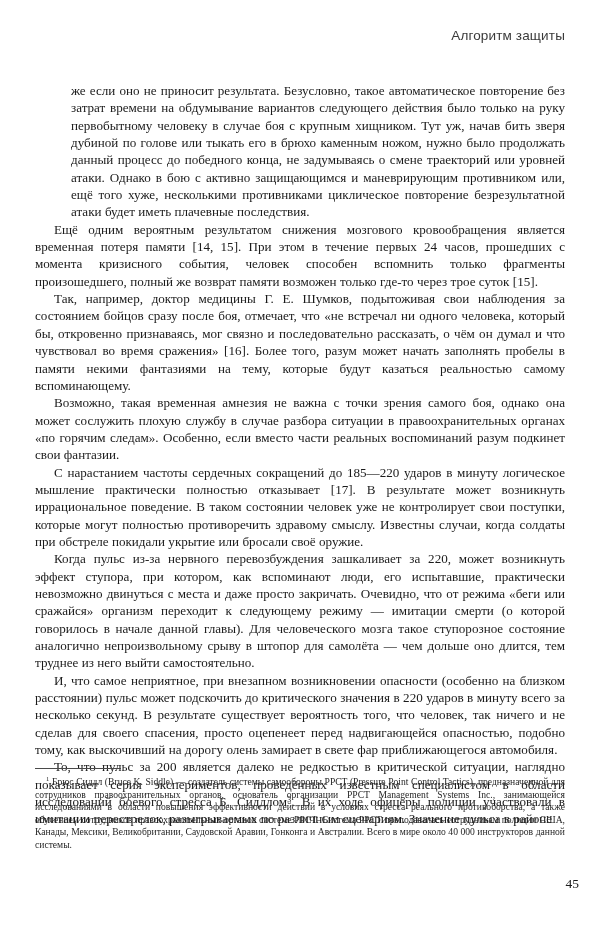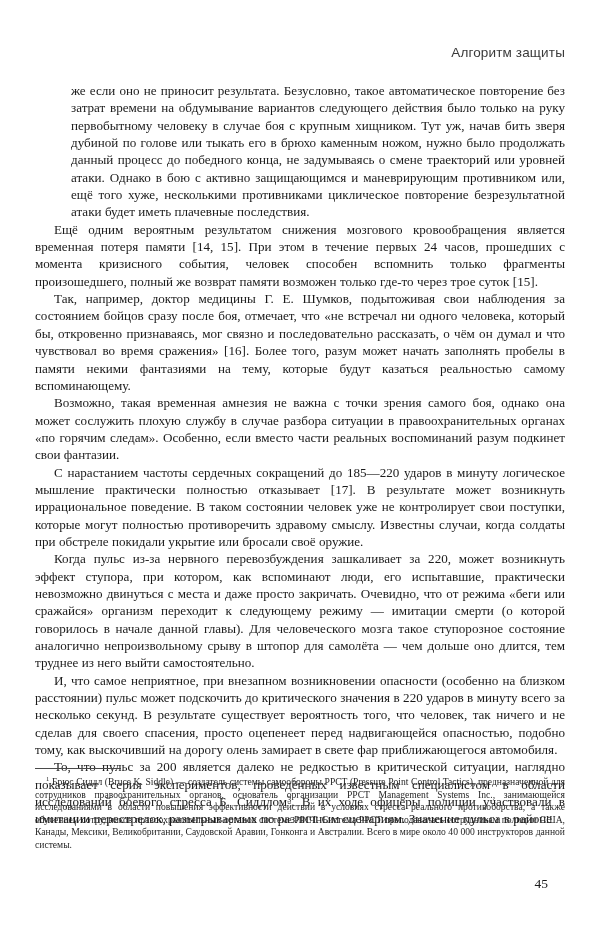--- a/index.html
+++ b/index.html
@@ -31,21 +31,20 @@
     position: absolute;
     left: 35px;
     right: 35px;
     top: 28px;
     text-align: right;
     font-family: "Liberation Sans", "DejaVu Sans", sans-serif;
     font-size: 13.5px;
     letter-spacing: 0.15px;
     color: #3a3a3a;
     line-height: 1.2;
-    margin-top: 17px;
   }
 
   
   .body-col {
     position: absolute;
     left: 35px;
     top: 82px;
     width: 530px;
   }
 
@@ -93,21 +92,21 @@
   sup.fn-ref {
     font-size: 8px;
     vertical-align: 4px;
     line-height: 0;
   }
 
   
   .folio {
     position: absolute;
     left: 35px;
-    right: 52px;
+    right: 21px;
     top: 876px;
     text-align: right;
     font-size: 13.5px;
     color: #1a1a1a;
   }
 </style>
 </head>
 <body>
 
 <div class="page">

